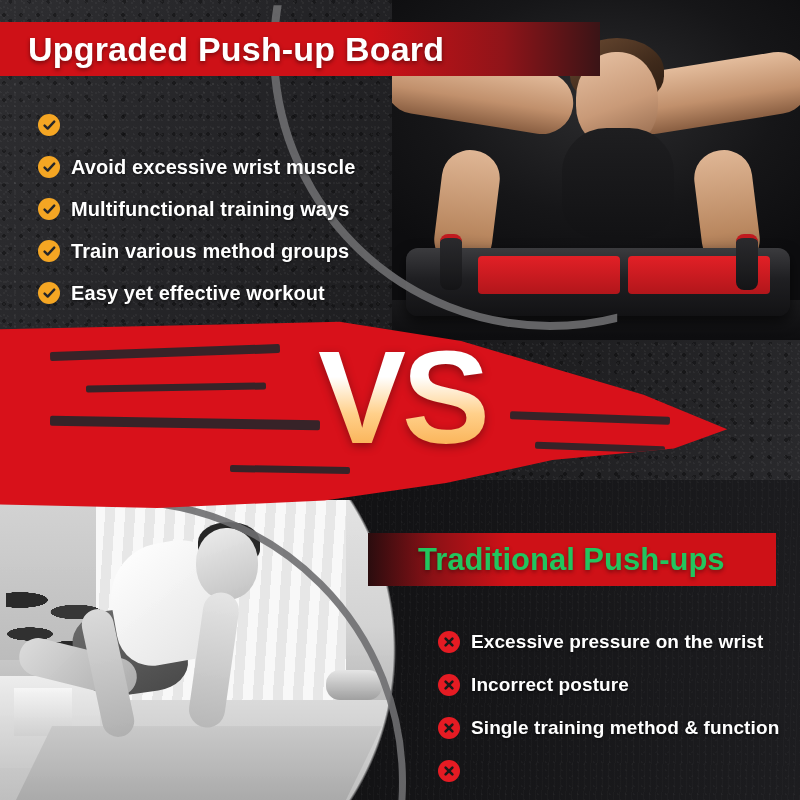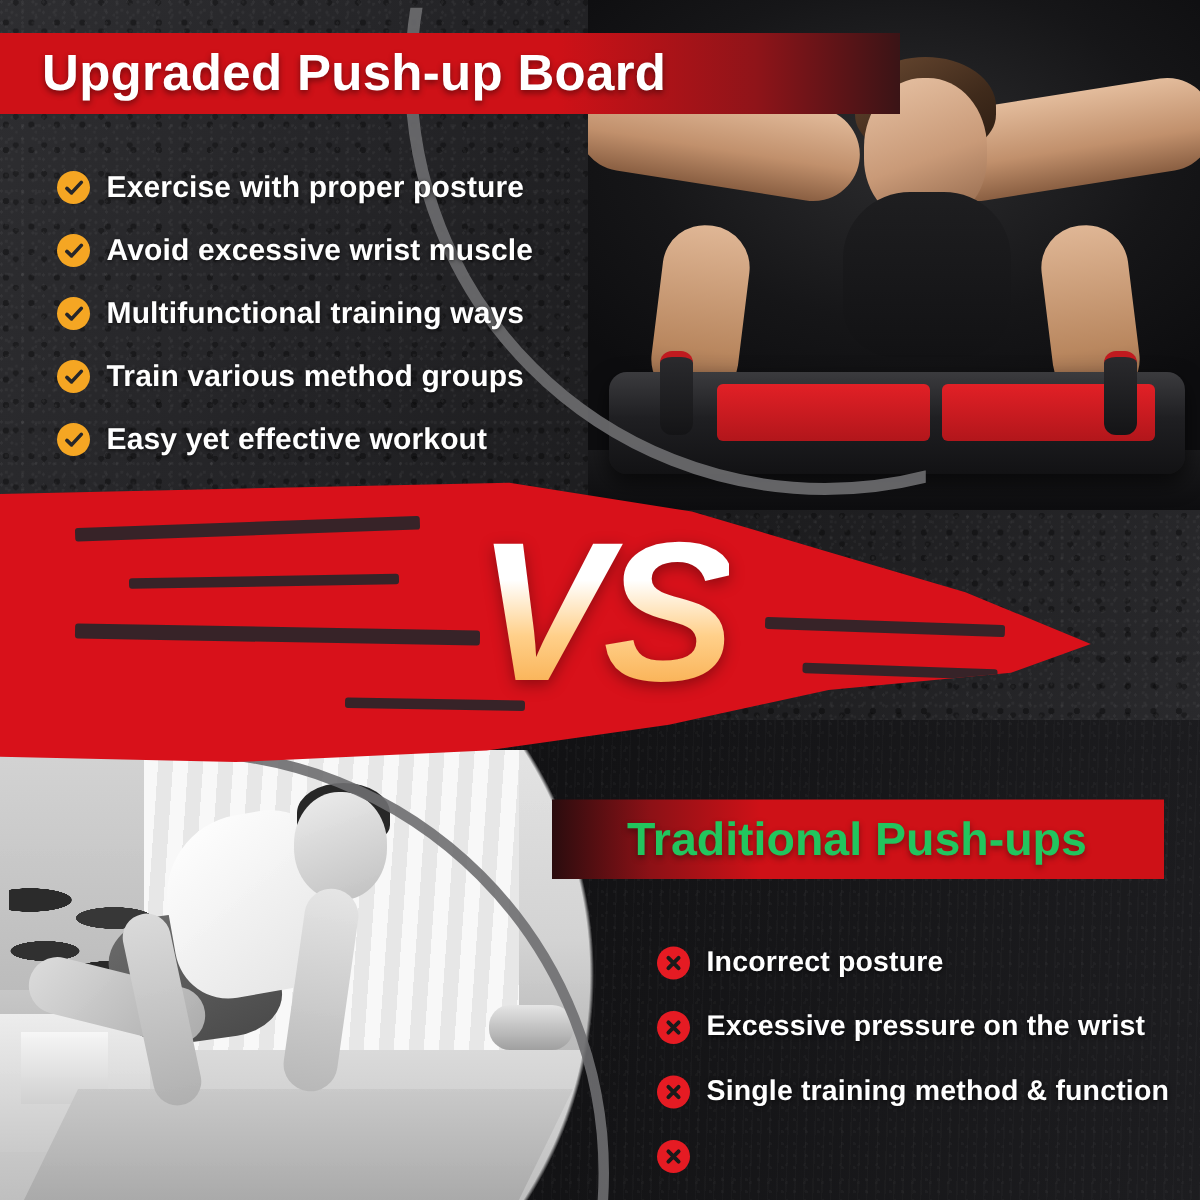--- a/index.html
+++ b/index.html
@@ -250,22 +250,22 @@
   .vs-chip {
     position:absolute; background:#26262a; opacity:.9; border-radius:2px;
   }
   .vs-chip.c1 { left:60px;  top:30px;  width:230px; height:9px;  transform:rotate(-2deg); }
   .vs-chip.c2 { left:96px;  top:66px;  width:180px; height:7px;  transform:rotate(-1deg); }
   .vs-chip.c3 { left:60px;  top:100px; width:270px; height:10px; transform:rotate(1deg); }
   .vs-chip.c4 { left:240px; top:148px; width:120px; height:7px;  transform:rotate(1deg); }
   .vs-chip.c5 { left:520px; top:96px;  width:160px; height:8px;  transform:rotate(2deg); }
   .vs-chip.c6 { left:545px; top:126px; width:130px; height:7px;  transform:rotate(2deg); }
   .vs-text {
-    position:absolute; left:318px; top:342px;
-    font-size:132px; font-weight:700; font-style:italic;
+    position:absolute; left:318px; top:332px;
+    font-size:132px; font-weight:700; 
     letter-spacing:-4px; line-height:132px;
     background:linear-gradient(180deg,#ffffff 0%,#ffffff 34%,#ffd08a 62%,#F7A33C 100%);
     -webkit-background-clip:text; background-clip:text;
     color:transparent; -webkit-text-fill-color:transparent;
     filter:drop-shadow(0 3px 5px rgba(0,0,0,.35));
   }
 
   
   .list-top { position:absolute; left:38px; top:104px; width:350px; }
   .list-bottom { position:absolute; left:438px; top:620px; width:350px; }
@@ -315,21 +315,20 @@
     <div class="title-band"></div>
     <div class="title-text">Upgraded Push-up Board</div>
 
     <div class="list-top">
       <div class="bullet">
         <span class="icon check">
           <svg width="13" height="13" viewBox="0 0 13 13">
               <path d="M1.6 6.6 L4.7 9.6 L11.2 2.6" stroke="#262629" stroke-width="2.4" fill="none" stroke-linecap="round" stroke-linejoin="round"></path>
             </svg>
         </span>
-        <span class="bullet-label">Exercise with proper posture</span>
       </div>
       <div class="bullet">
         <span class="icon check">
           <svg width="13" height="13" viewBox="0 0 13 13">
               <path d="M1.6 6.6 L4.7 9.6 L11.2 2.6" stroke="#262629" stroke-width="2.4" fill="none" stroke-linecap="round" stroke-linejoin="round"></path>
             </svg>
         </span>
         <span class="bullet-label">Avoid excessive wrist muscle</span>
       </div>
       <div class="bullet">
@@ -385,29 +384,29 @@
   <div class="sub-band"></div>
   <div class="sub-text">Traditional Push-ups</div>
 
   <div class="list-bottom">
     <div class="bullet">
       <span class="icon cross">
         <svg width="12" height="12" viewBox="0 0 12 12">
             <path d="M2.6 2.6 L9.4 9.4 M9.4 2.6 L2.6 9.4" stroke="#1a1a1a" stroke-width="2.6" stroke-linecap="round"></path>
           </svg>
       </span>
-      <span class="bullet-label">Incorrect posture</span>
+      <span class="bullet-label">Excessive pressure on the wrist</span>
     </div>
     <div class="bullet">
       <span class="icon cross">
         <svg width="12" height="12" viewBox="0 0 12 12">
             <path d="M2.6 2.6 L9.4 9.4 M9.4 2.6 L2.6 9.4" stroke="#1a1a1a" stroke-width="2.6" stroke-linecap="round"></path>
           </svg>
       </span>
-      <span class="bullet-label">Excessive pressure on the wrist</span>
+      <span class="bullet-label">Incorrect posture</span>
     </div>
     <div class="bullet">
       <span class="icon cross">
         <svg width="12" height="12" viewBox="0 0 12 12">
             <path d="M2.6 2.6 L9.4 9.4 M9.4 2.6 L2.6 9.4" stroke="#1a1a1a" stroke-width="2.6" stroke-linecap="round"></path>
           </svg>
       </span>
       <span class="bullet-label">Single training method &amp; function</span>
     </div>
     <div class="bullet">

